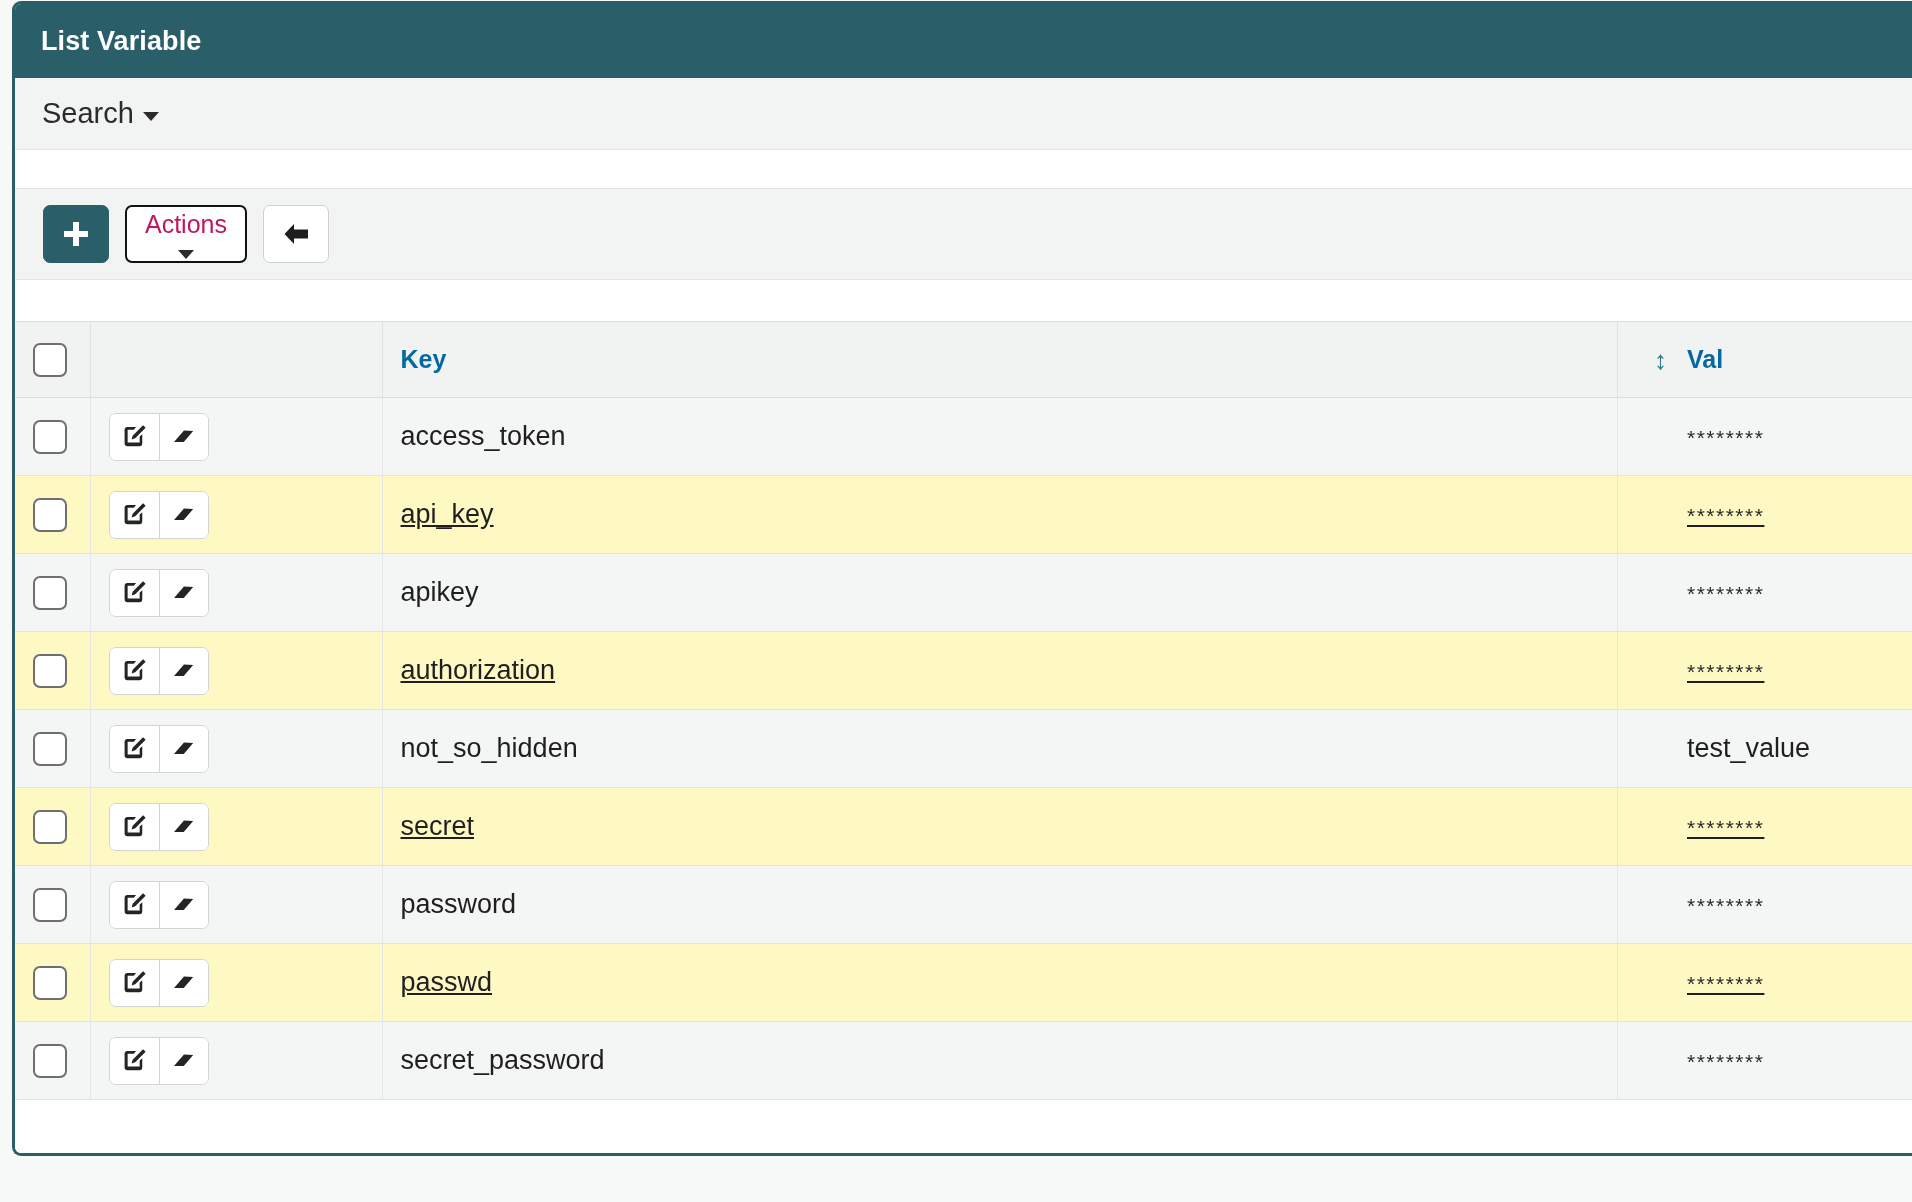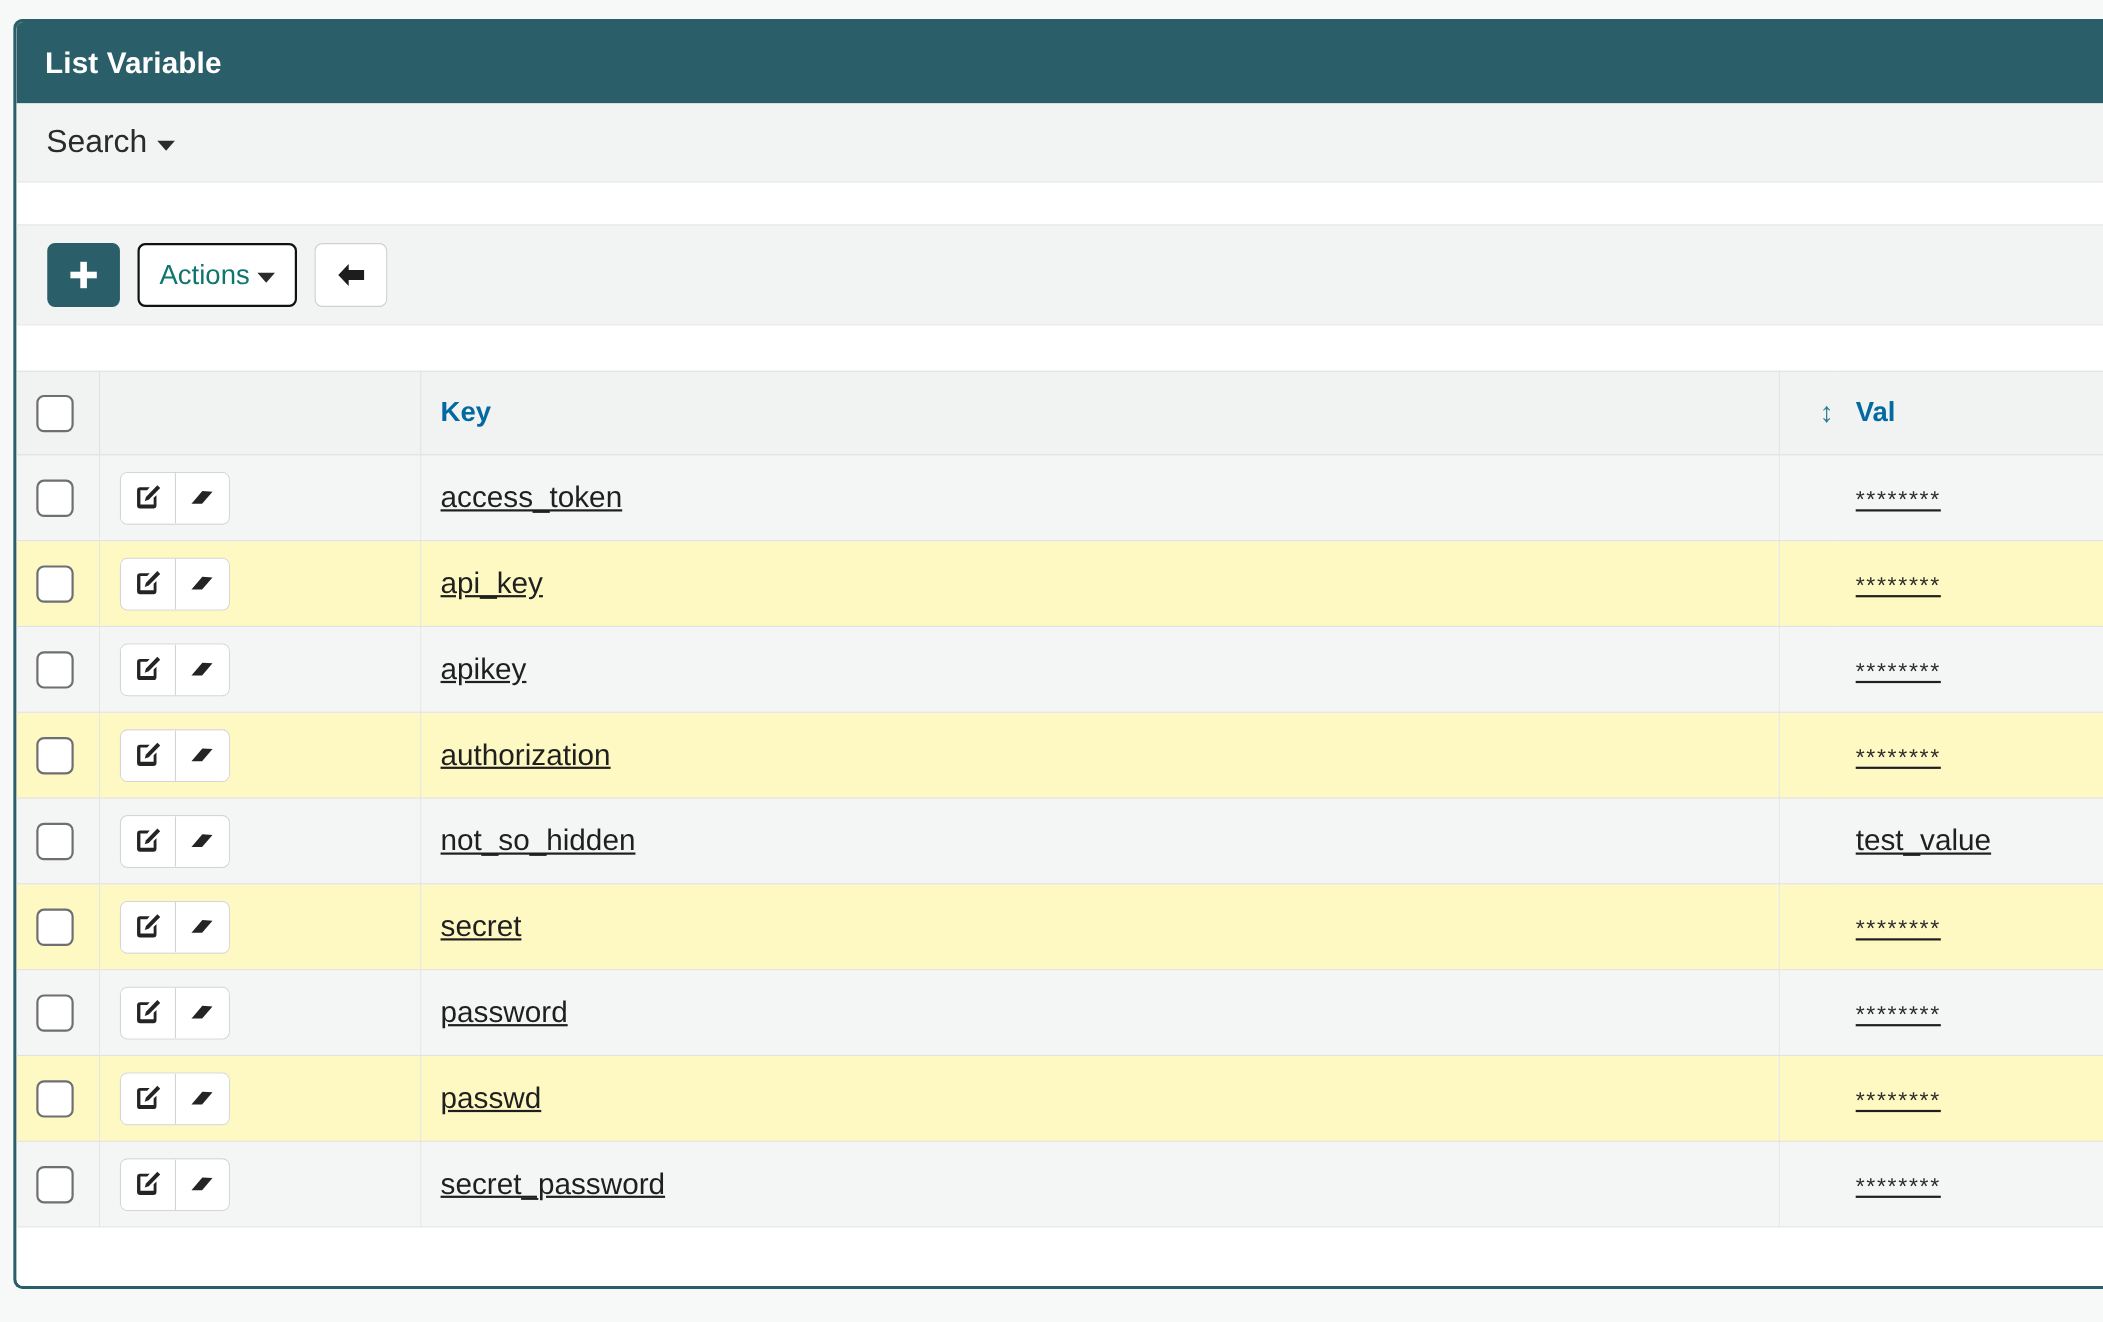--- a/index.html
+++ b/index.html
@@ -7,21 +7,21 @@
     margin: 0; padding: 0;
     width: 1912px; height: 1202px;
     background: #f7f8f8;
     font-family: "Liberation Sans", sans-serif;
     -webkit-font-smoothing: antialiased;
   }
 
   #app {
     position: absolute;
     left: 12px;
-    top: 17px;
+    top: 1px;
     width: 1900px;
     height: 1155px;
     background: #ffffff;
     border-left: 3px solid #2a5e69;
     border-top: 3px solid #2a5e69;
     border-bottom: 3px solid #2a5e69;
     border-right: none;
     border-radius: 9px 0 0 9px;
     overflow: hidden;
   }
@@ -112,23 +112,24 @@
   .plus-glyph::before, .plus-glyph::after {
     content: "";
     position: absolute;
     background: #ffffff;
   }
   .plus-glyph::before { left: 9px; top: 0; width: 6px; height: 24px; }
   .plus-glyph::after  { top: 9px; left: 0; height: 6px; width: 24px; }
 
   .btn-actions {
     border: 2px solid #111111;
-    color: #0f766e;
+    color: #be185d;
     gap: 7px;
     padding: 0 18px;
+    flex-direction: column;
   }
   .btn-back {
     border: 1px solid #cfd2d2;
     color: #1d1d1d;
     width: 66px;
     padding: 0;
     font-size: 29px;
   }
 
   
@@ -178,21 +179,21 @@
     border-bottom: 1px solid #e1e2e2;
     border-right: 1px solid #e5e6e6;
     height: 78px;
     padding: 0 18px;
     vertical-align: middle;
     font-size: 27px;
     color: #1f1f1f;
   }
   table.grid tbody td.td-sortcell { border-right: none; }
   table.grid tbody td.td-val { border-right: none; padding-left: 16px; }
-  table.grid tbody tr.odd td { background: #f4f5f5; text-decoration: underline; }
+  table.grid tbody tr.odd td { background: #f4f5f5; }
   table.grid tbody tr.even td { background: #fef9c3; text-decoration: underline; }
 
   .cb {
     width: 34px; height: 34px;
     border: 2px solid #6d6f70;
     border-radius: 7px;
     background: #ffffff;
     display: block;
     cursor: pointer;
   }

